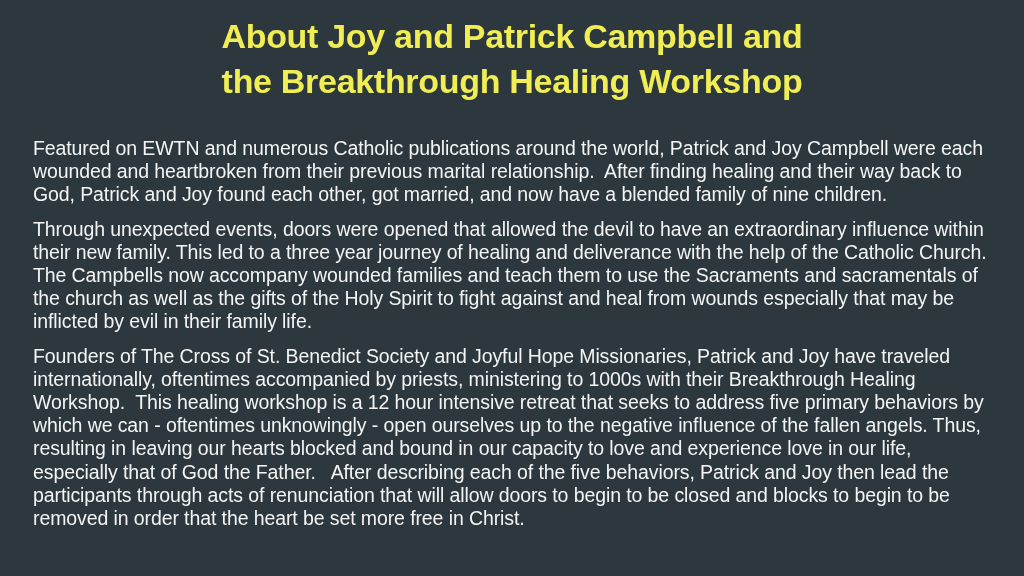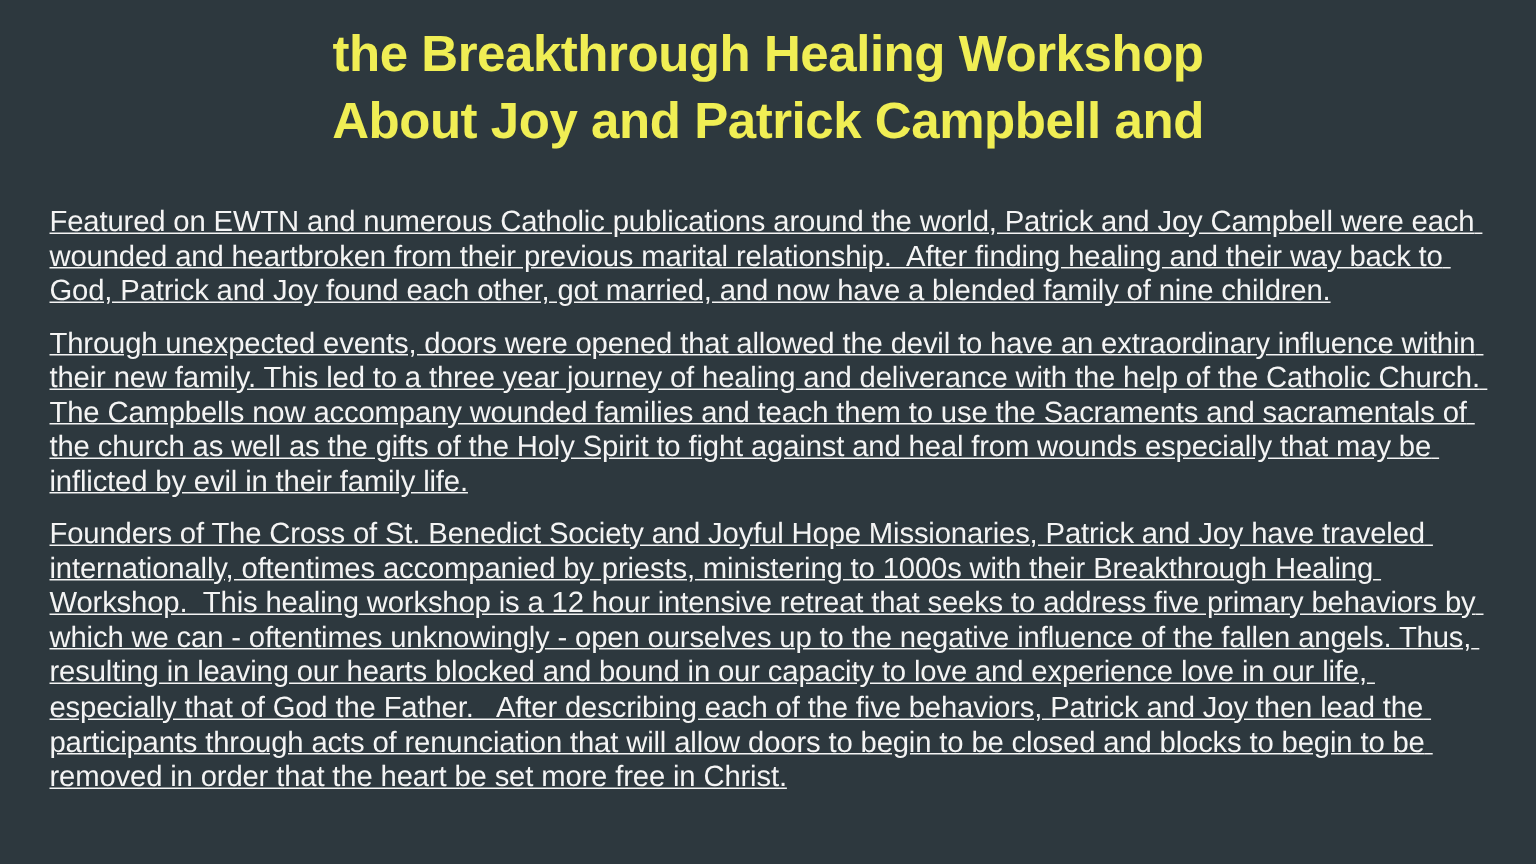--- a/index.html
+++ b/index.html
@@ -29,33 +29,32 @@
     line-height: 45px;
     letter-spacing: -0.3px;
   }
   .title-line { display: block; }
   .body-text {
     margin: 33px 34px 0 33px;
     color: var(--body-text, #f4f4f4);
     font-size: 19.5px;
     line-height: 23.2px;
     letter-spacing: -0.1px;
-    text-decoration: underline;
   }
   .body-text p {
     margin-bottom: 11px;
     white-space: pre-wrap;
   }
 </style>
 </head>
 <body>
 
 <div class="slide">
   <h1 class="title">
+    <span class="title-line">About Joy and Patrick Campbell and</span>
     <span class="title-line">the Breakthrough Healing Workshop</span>
-    <span class="title-line">About Joy and Patrick Campbell and</span>
   </h1>
   <div class="body-text">
     <p>Featured on EWTN and numerous Catholic publications around the world, Patrick and Joy Campbell were each wounded and heartbroken from their previous marital relationship.  After finding healing and their way back to God, Patrick and Joy found each other, got married, and now have a blended family of nine children.</p>
     <p>Through unexpected events, doors were opened that allowed the devil to have an extraordinary influence within their new family. This led to a three year journey of healing and deliverance with the help of the Catholic Church. The Campbells now accompany wounded families and teach them to use the Sacraments and sacramentals of the church as well as the gifts of the Holy Spirit to fight against and heal from wounds especially that may be inflicted by evil in their family life.</p>
     <p>Founders of The Cross of St. Benedict Society and Joyful Hope Missionaries, Patrick and Joy have traveled internationally, oftentimes accompanied by priests, ministering to 1000s with their Breakthrough Healing Workshop.  This healing workshop is a 12 hour intensive retreat that seeks to address five primary behaviors by which we can - oftentimes unknowingly - open ourselves up to the negative influence of the fallen angels. Thus, resulting in leaving our hearts blocked and bound in our capacity to love and experience love in our life, especially that of God the Father.   After describing each of the five behaviors, Patrick and Joy then lead the participants through acts of renunciation that will allow doors to begin to be closed and blocks to begin to be removed in order that the heart be set more free in Christ.</p>
   </div>
 </div>
 
 </body></html>

